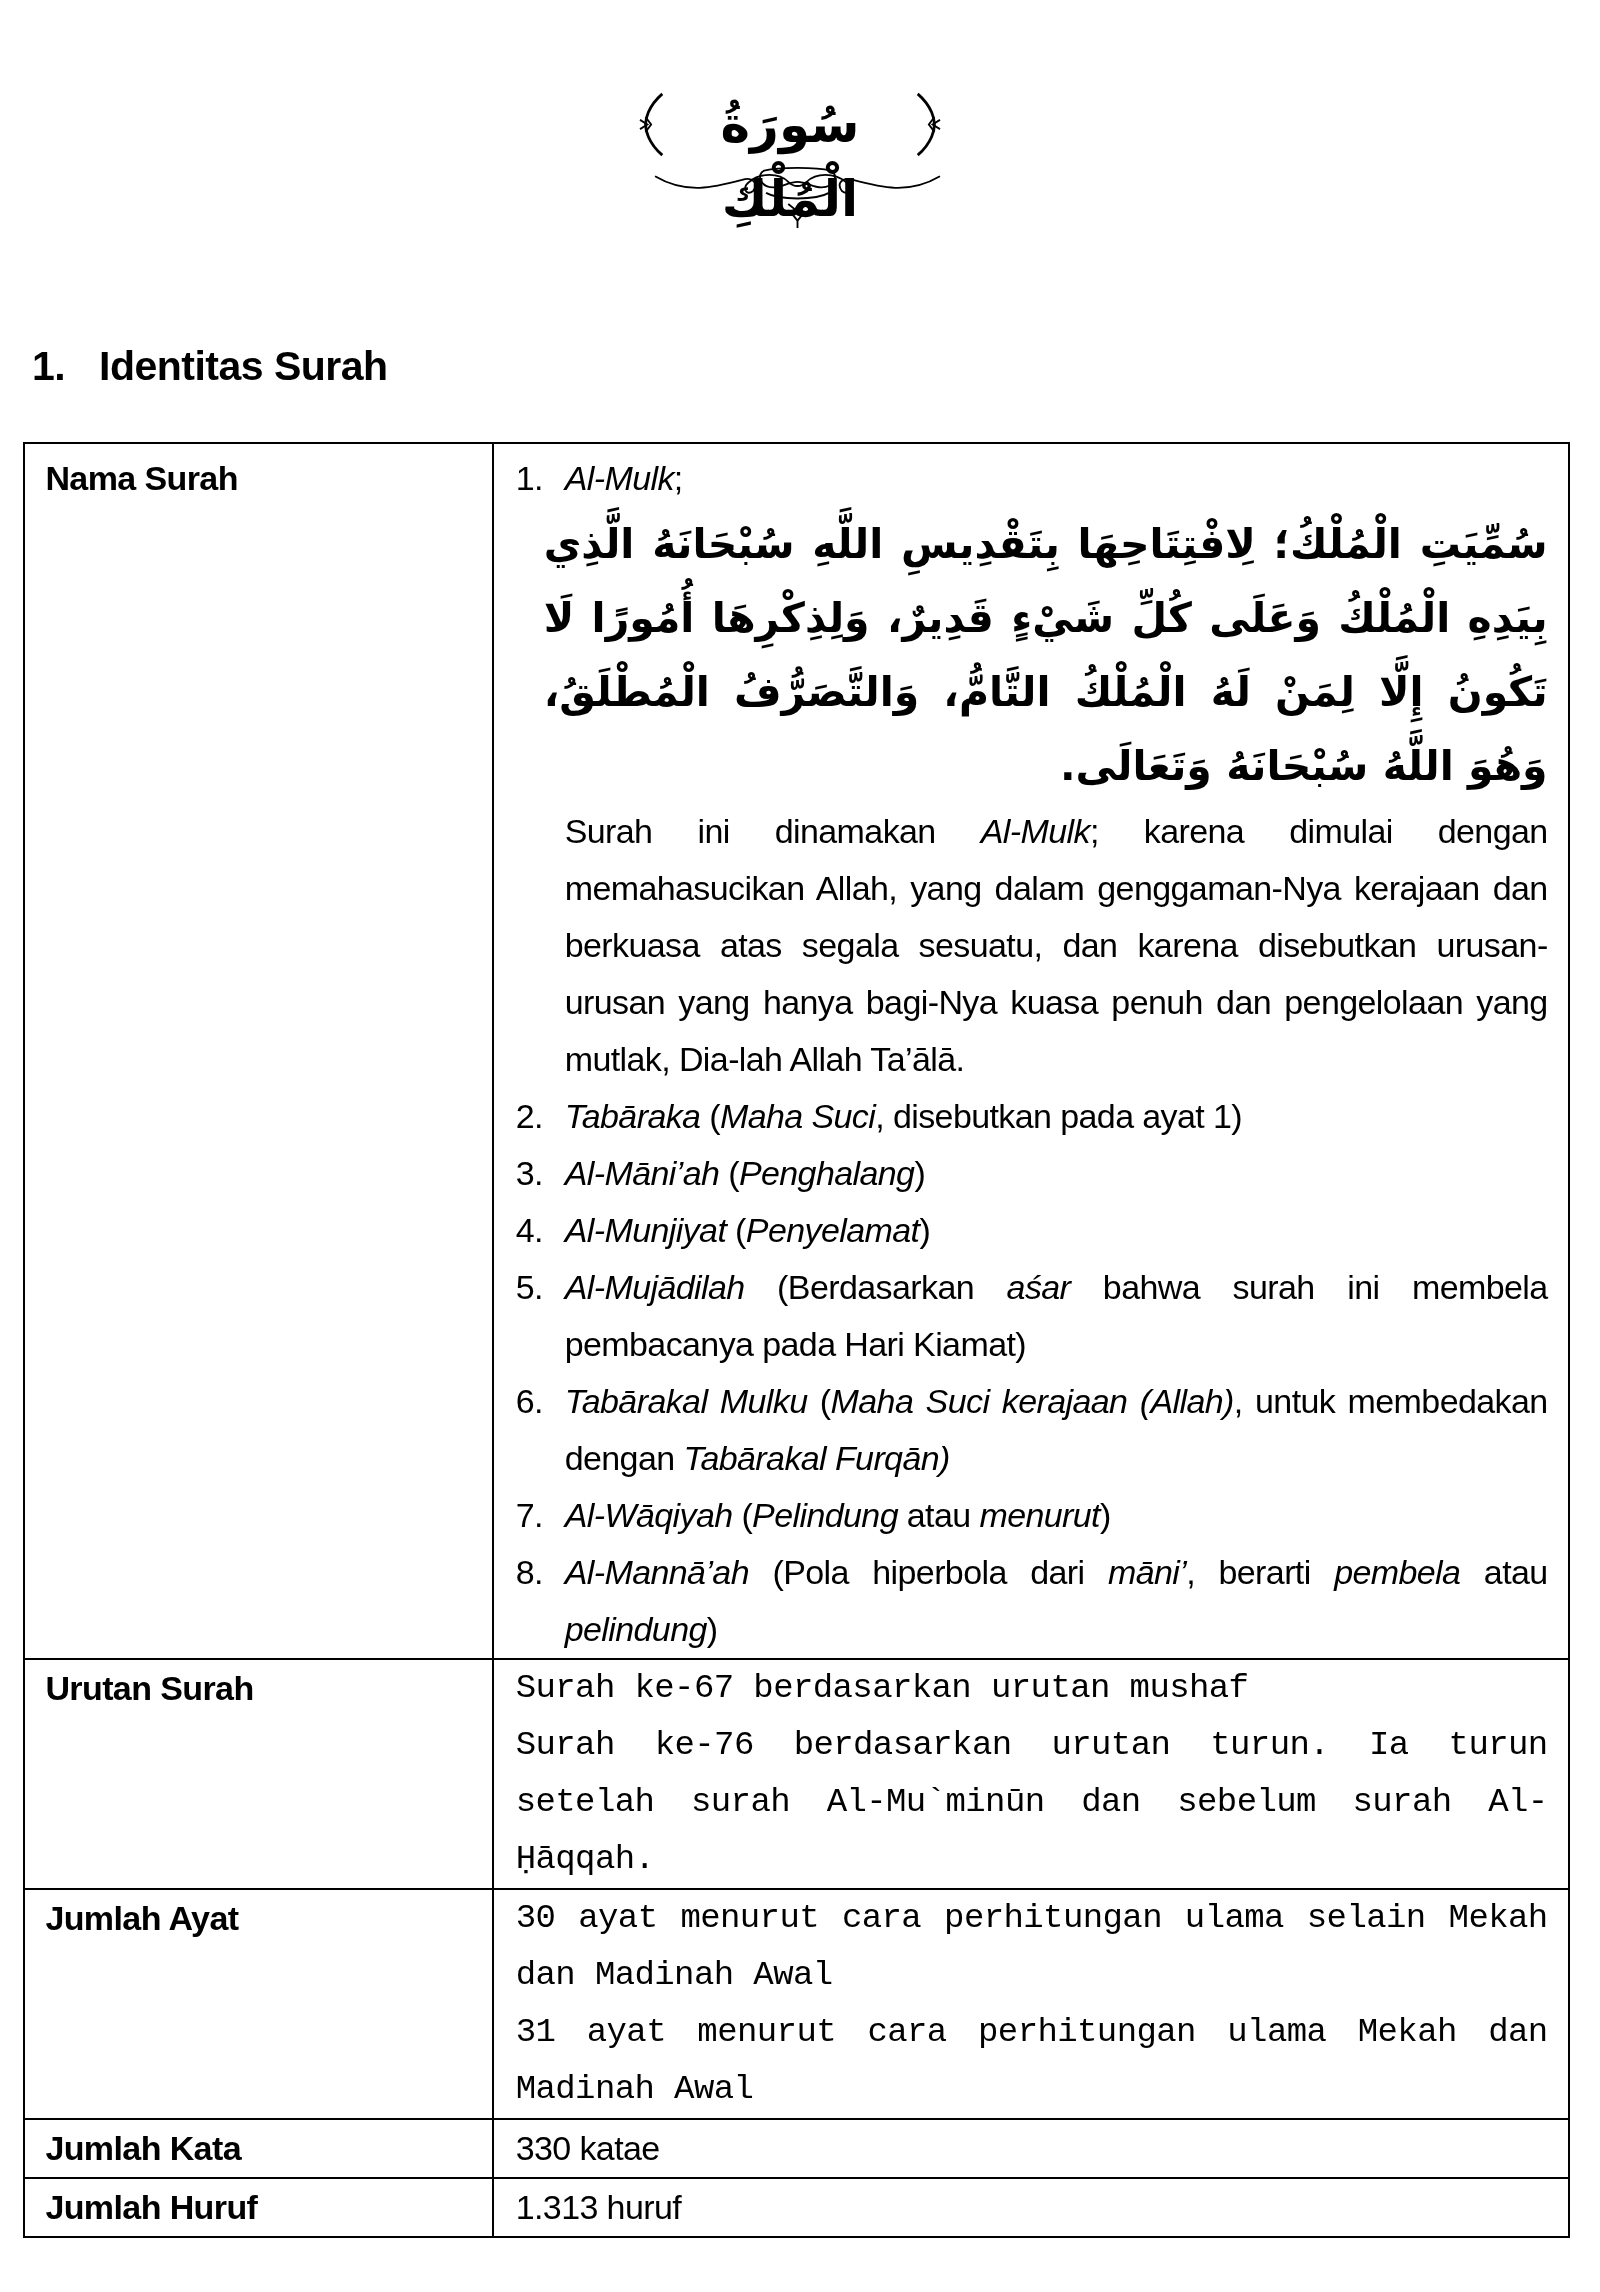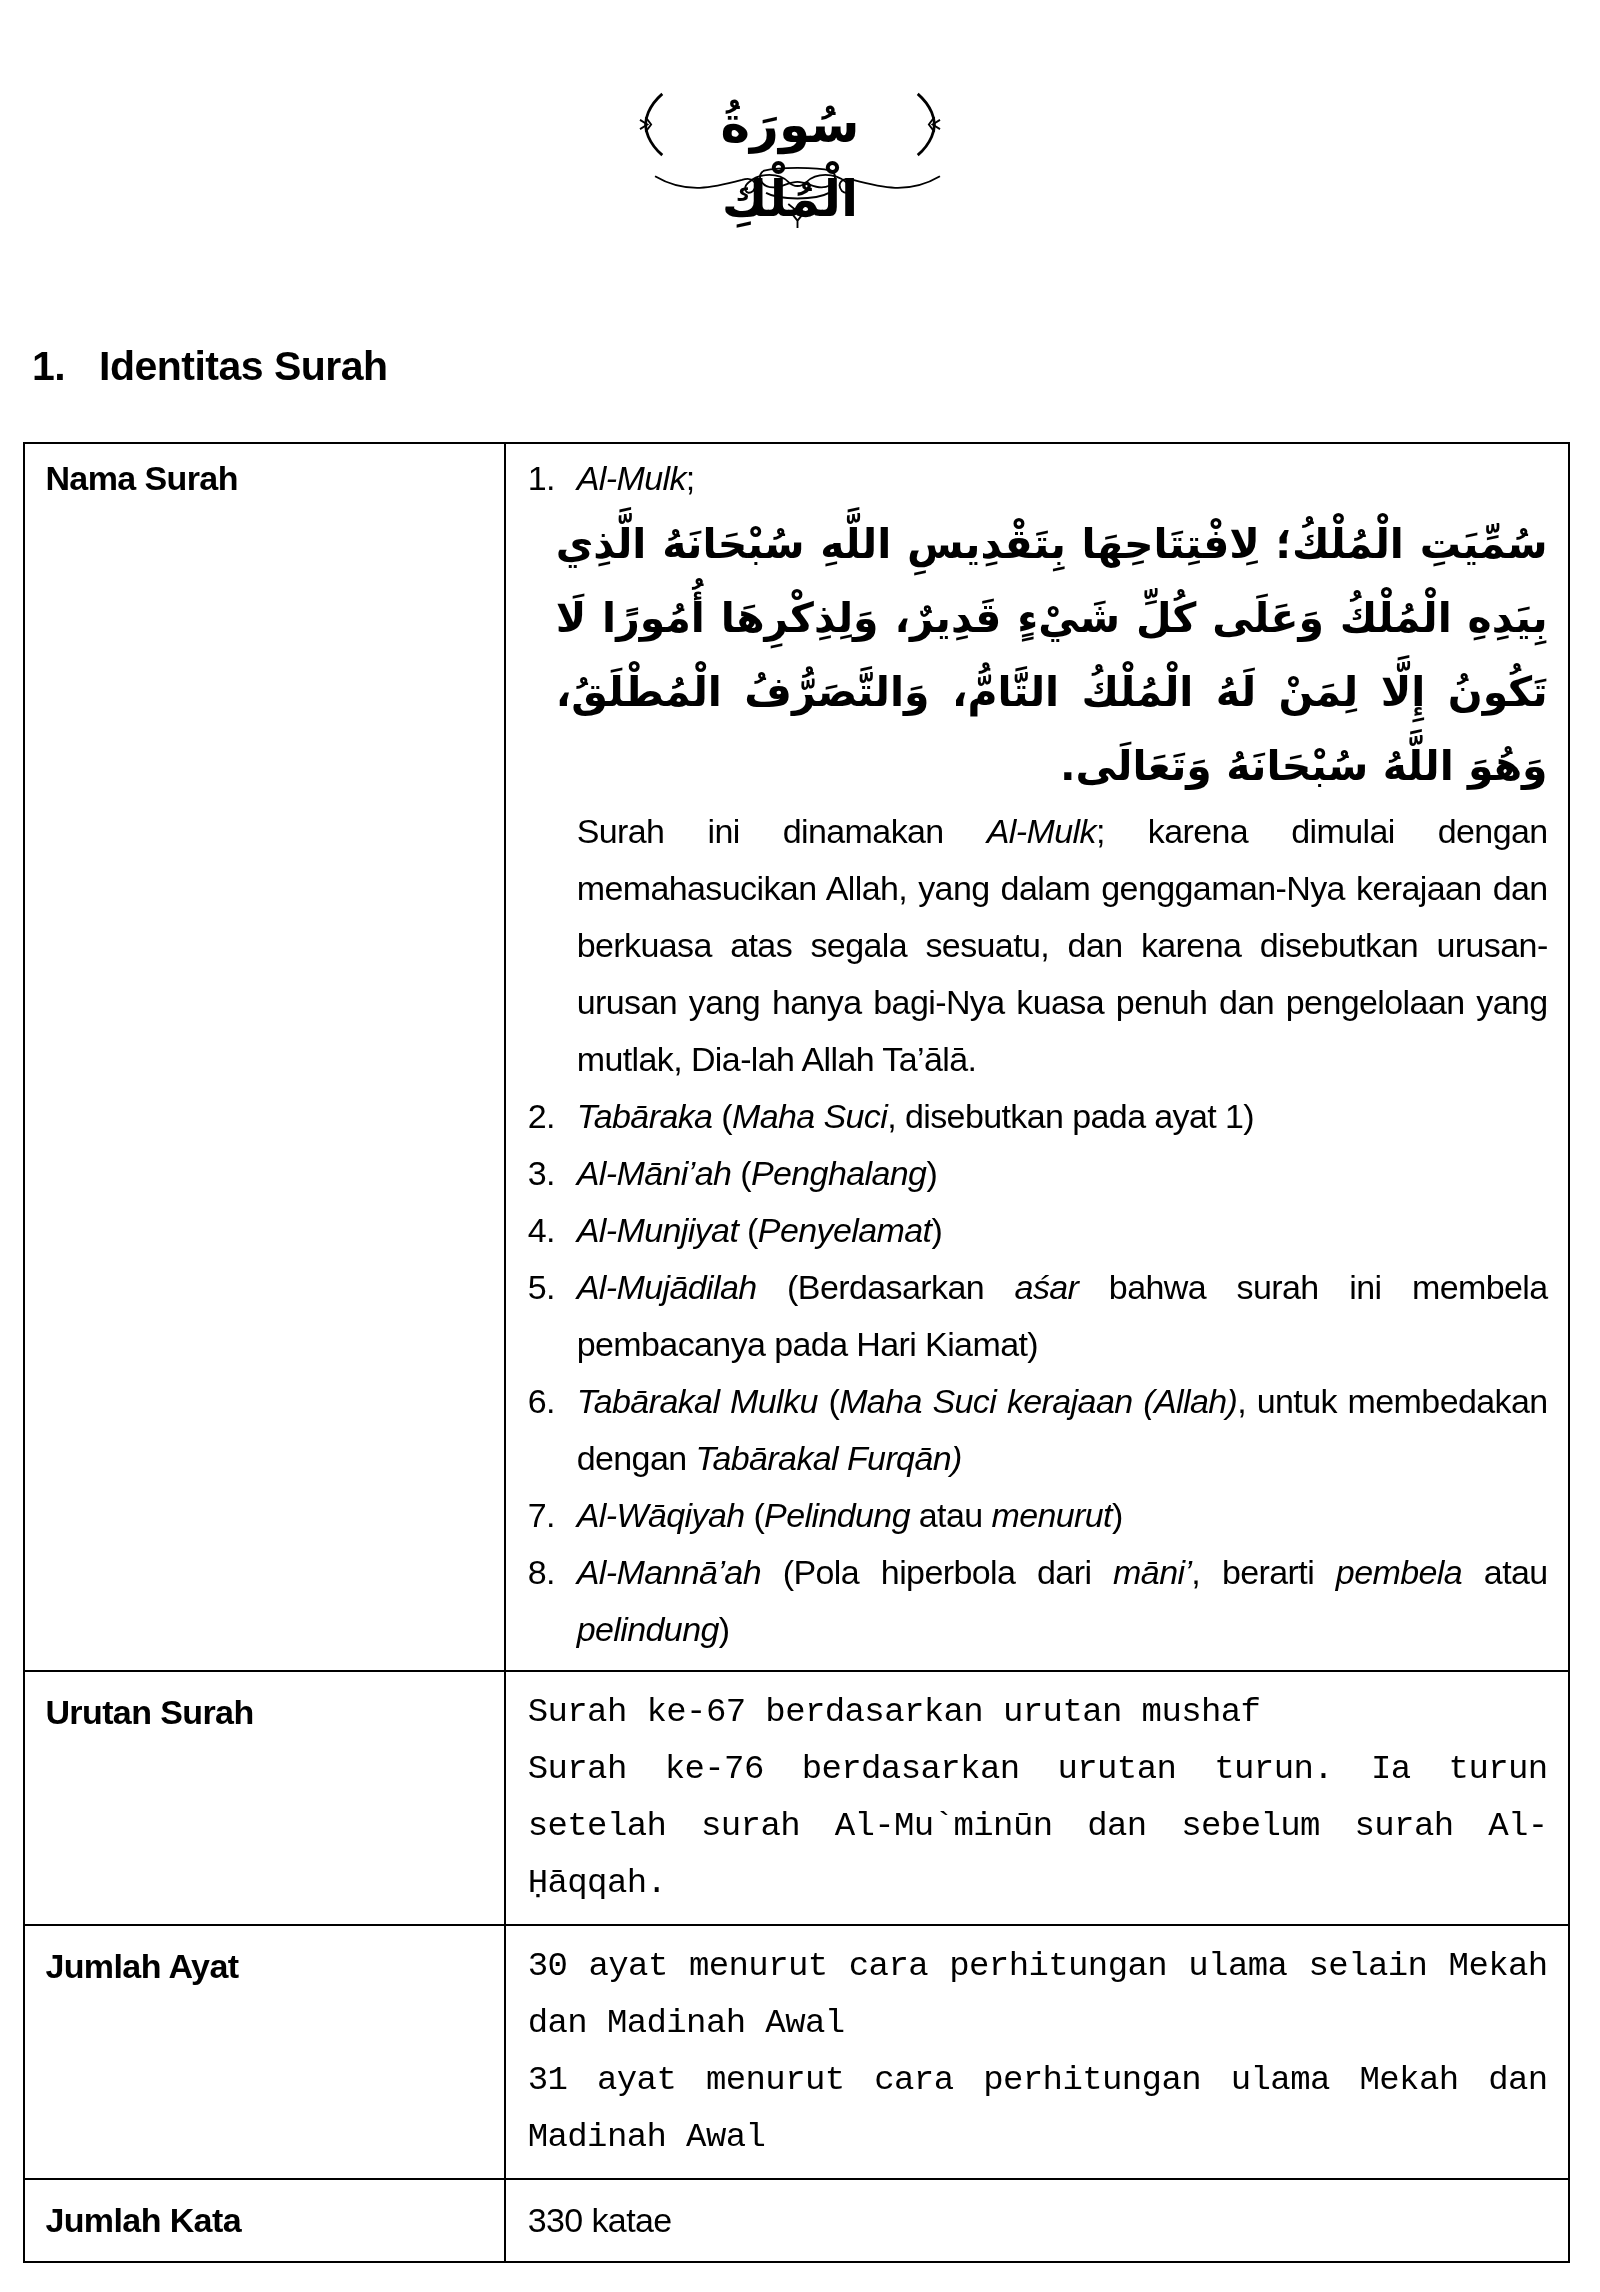--- a/index.html
+++ b/index.html
@@ -21,21 +21,21 @@
   .section-heading {
     position: absolute; left: 32px; top: 343px; font-size: 41px; font-weight: bold; line-height: 46px;
     letter-spacing: -0.5px;
   }
   .section-heading .num { display: inline-block; width: 67px; }
 
   table.identity {
     position: absolute; left: 23px; top: 442px; width: 1547px; border-collapse: collapse;
     font-size: 34px; line-height: 57px; letter-spacing: -0.6px;
   }
-  table.identity td { border: 2.8px solid #000; vertical-align: top; padding: 12px; }
+  table.identity td { border: 2.8px solid #000; vertical-align: top; padding: 0; }
   table.identity td.label { width: 447px; padding-left: 20.4px; font-weight: bold; }
   table.identity td.value { padding-left: 21.3px; padding-right: 20.4px; }
   table.identity tr.r-nama td.label, table.identity tr.r-nama td.value { padding-top: 5.6px; }
   .arabic {
     direction: rtl; text-align: justify; text-align-last: right;
     font-family: "DejaVu Sans", sans-serif; font-weight: bold; font-size: 41px; line-height: 74px;
     padding-left: 28px; letter-spacing: 0;
   }
   .para { padding-left: 49px; text-align: justify; }
   .item { display: flex; }
@@ -123,15 +123,19 @@
     <td class="label">Jumlah Ayat</td>
     <td class="value">
       <span class="line" style="text-align:justify">30 ayat menurut cara perhitungan ulama selain Mekah dan Madinah Awal</span>
       <span class="line" style="text-align:justify">31 ayat menurut cara perhitungan ulama Mekah dan Madinah Awal</span>
     </td>
   </tr>
   <tr>
     <td class="label">Jumlah Kata</td>
     <td class="value">330 katae</td>
   </tr>
+  <tr>
+    <td class="label">Jumlah Huruf</td>
+    <td class="value">1.313 huruf</td>
+  </tr>
 </tbody>
   </table>
 
 
 </body></html>

